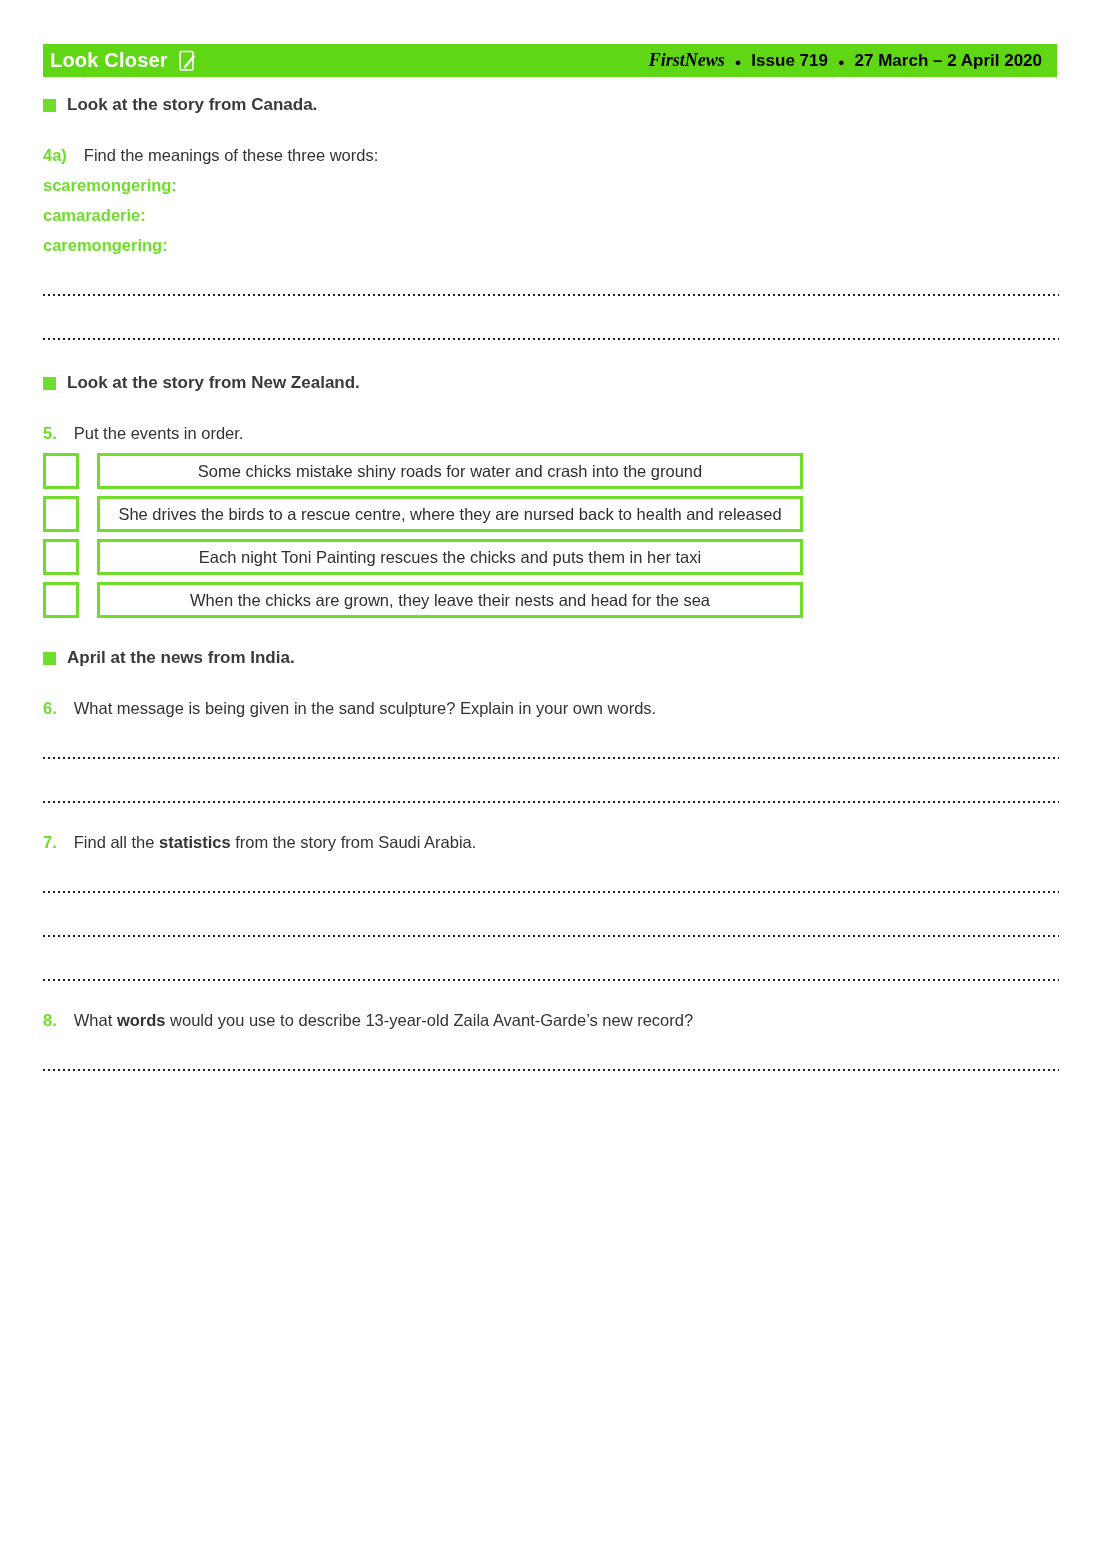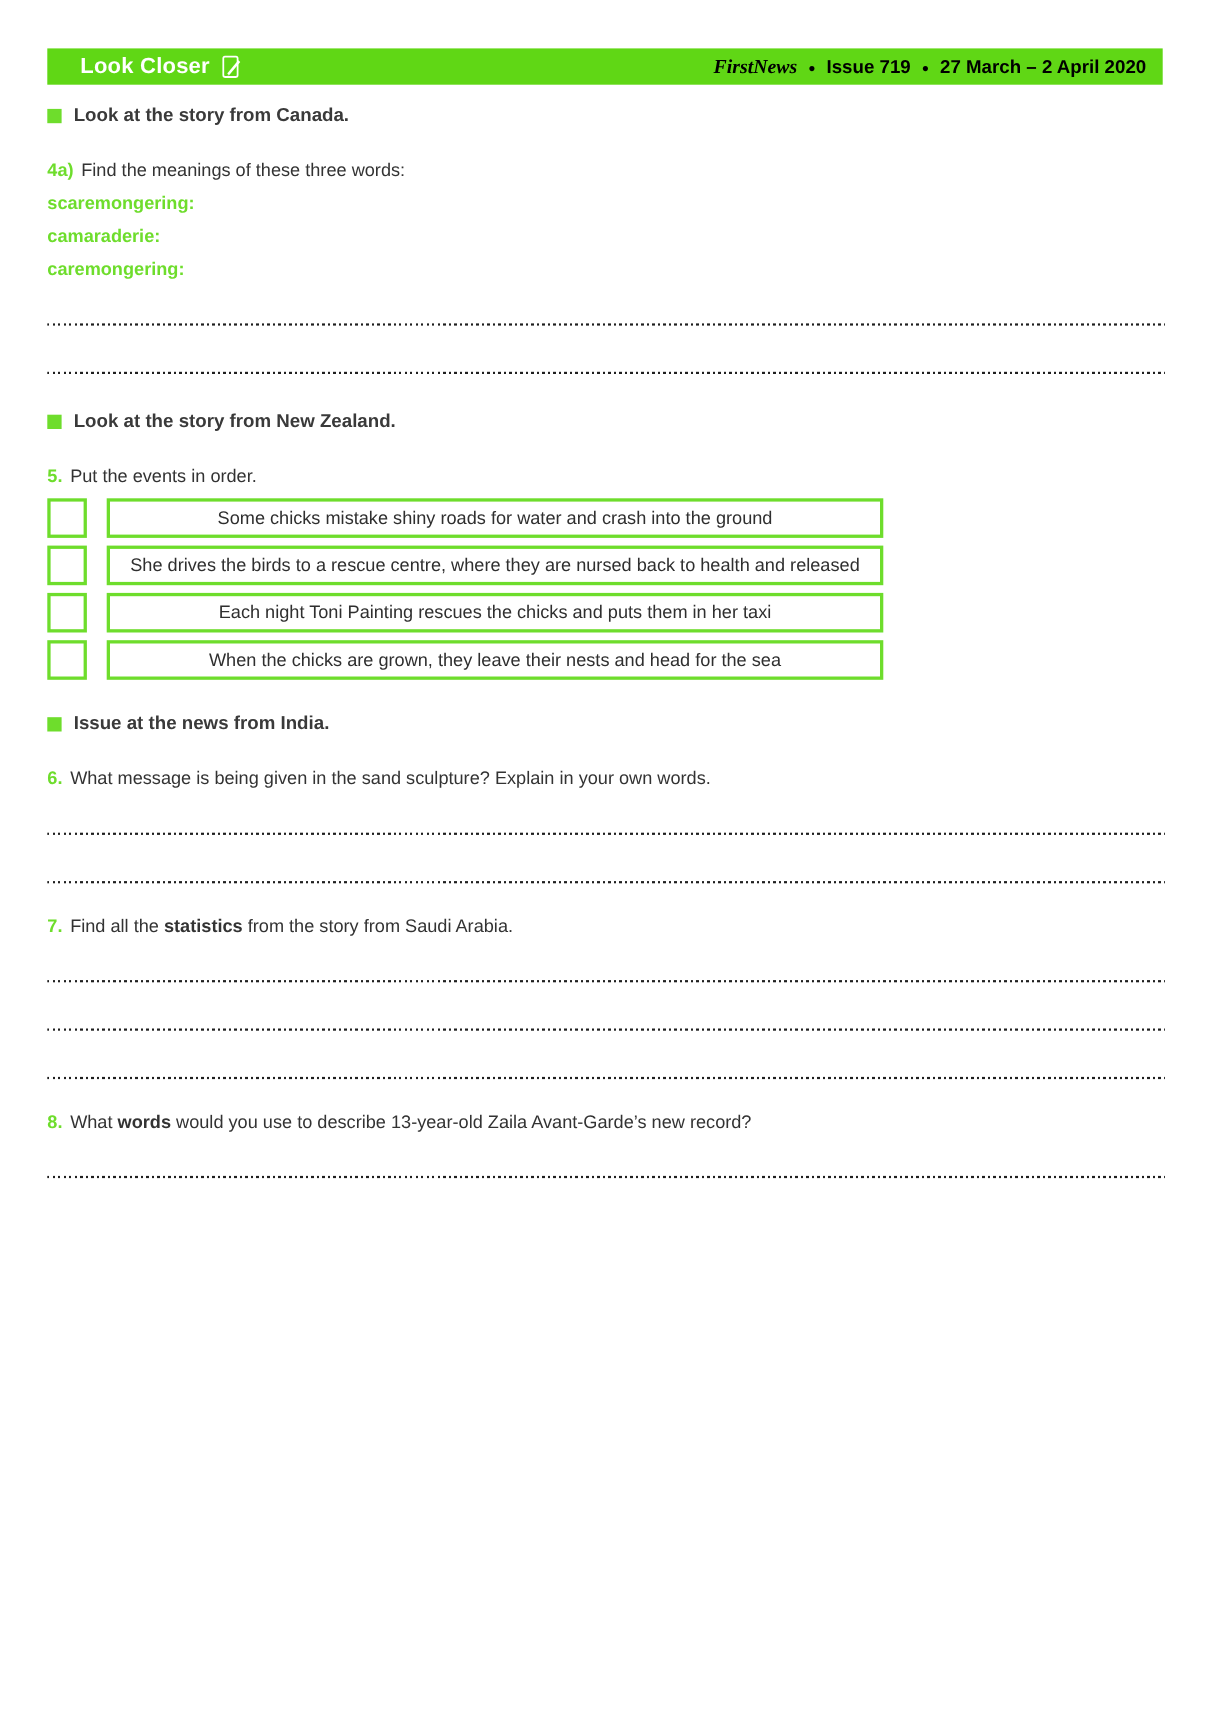--- a/index.html
+++ b/index.html
@@ -15,36 +15,36 @@
     width:1100px;height:1556px;background:#ffffff;
     font-family:"Liberation Sans","DejaVu Sans",sans-serif;
     color:var(--body-text);
   }
   .page{padding:44px 43px 0 43px;width:1100px;}
 
   
   .bar{
     height:33px;background:var(--bar-green);
     display:flex;align-items:center;justify-content:space-between;
-    padding:0 15px 0 30px;
+    padding:0 15px 0 7px;
   }
   .bar-left{display:flex;align-items:center;gap:10px;}
   .bar-title{color:#ffffff;font-weight:bold;font-size:20px;letter-spacing:.2px;}
   .bar-icon{display:inline-flex;align-items:center;}
   .bar-right{display:flex;align-items:center;gap:10px;color:#000000;font-weight:bold;font-size:17px;}
   .brand{font-family:"Liberation Serif","DejaVu Serif",serif;font-style:italic;font-weight:bold;font-size:18px;}
   .dot{font-size:11px;position:relative;top:1px;}
 
   
   .sec{display:flex;align-items:center;font-weight:bold;font-size:17px;color:var(--heading-text);}
   .sq{width:13px;height:13px;background:var(--accent-green);margin-right:11px;flex:0 0 auto;}
 
   
   .q{font-size:16.5px;color:var(--body-text);margin:0;line-height:20px;}
-  .qn{color:var(--accent-green);font-weight:bold;margin-right:7px;}
+  .qn{color:var(--accent-green);font-weight:bold;margin-right:17px;}
   .q b{font-weight:bold;}
 
   
   .word{color:var(--accent-green);font-weight:bold;font-size:16.5px;margin:10px 0 0 0;line-height:20px;}
 
   
   .ans{
     height:2px;width:1016px;
     background-image:repeating-linear-gradient(to right,var(--line-color) 0 2px,transparent 2px 5px);
   }
@@ -142,21 +142,21 @@
       <div class="event-box">Each night Toni Painting rescues the chicks and puts them in her taxi</div>
     </div>
     <div class="event-row">
       <span class="chk"></span>
       <div class="event-box">When the chicks are grown, they leave their nests and head for the sea</div>
     </div>
   </div>
 
   <div class="sec sec-india">
     <span class="sq"></span>
-    <span>Issue at the news from India.</span>
+    <span>April at the news from India.</span>
   </div>
 
   <p class="q q-6">
     <span class="qn">6.</span><span>What message is being given in the sand sculpture? Explain in your own words.</span>
   </p>
 
   <div class="ans ans-gap-first"></div>
   <div class="ans ans-gap"></div>
 
   <p class="q q-7">

